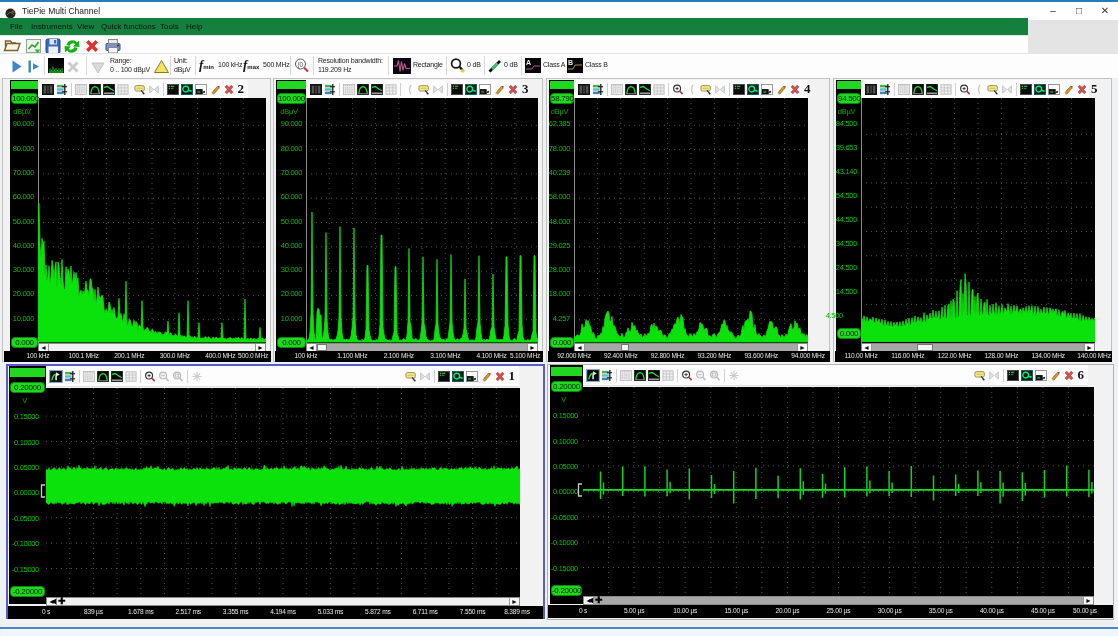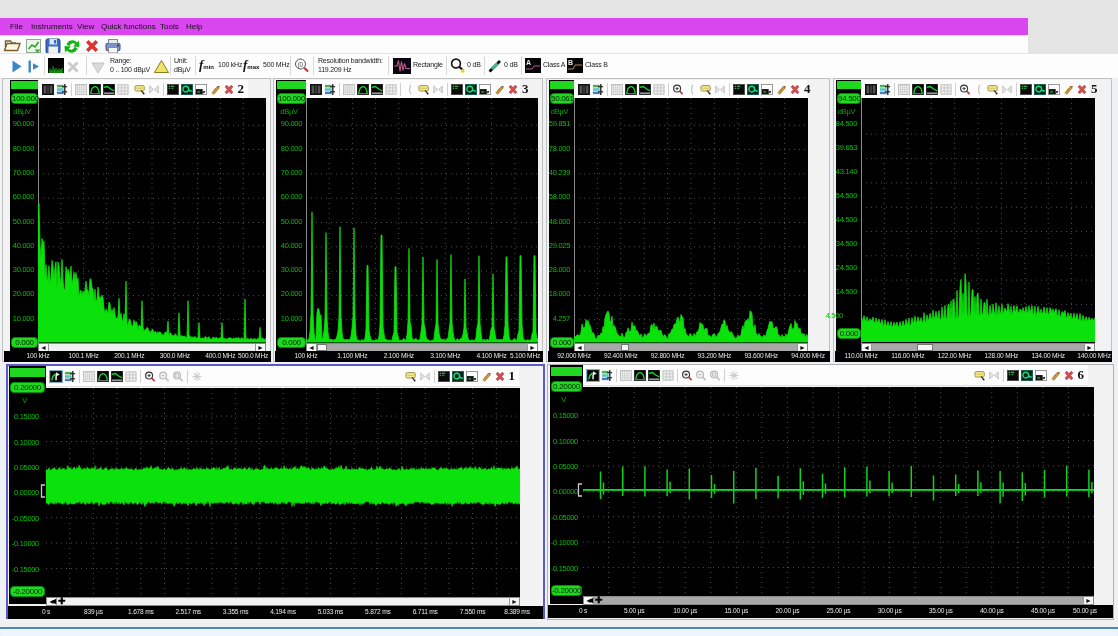--- a/index.html
+++ b/index.html
@@ -1,20 +1,20 @@
 <!DOCTYPE html>
 <html><head><meta charset="utf-8"><style>
 *{margin:0;padding:0;box-sizing:content-box}
 html,body{width:1118px;height:636px;overflow:hidden;background:#e9e9e9;font-family:"Liberation Sans",sans-serif}
 #frame{position:relative;width:1118px;height:636px;background:#e4e4e4}
 #titlebar{position:absolute;left:0;top:0;width:1118px;height:18px;background:#fff;border-top:2px solid #2a7ab8}
 #titleicon{position:absolute;left:5px;top:3px}
 #titletext{position:absolute;left:22px;top:4px;font-size:8.5px;color:#222}
 .winbtn{position:absolute;top:1px;width:26px;height:15px;text-align:center;font-size:10px;color:#333;line-height:15px}
-#menubar{position:absolute;left:0;top:18px;width:1028px;height:17px;background:#d946ef;border-bottom:1px solid #e2e2e2}
+#menubar{position:absolute;left:0;top:18px;width:1028px;height:17px;background:#15803d;border-bottom:1px solid #e2e2e2}
 #menubar span{position:absolute;top:4px;font-size:8px;color:#111}
 #toolbar1{position:absolute;left:0;top:36px;width:1028px;height:17px;background:#fdfdfd}
 #toolbar1 svg{position:absolute;top:2px}
 #logo{position:absolute;left:1028px;top:18px;width:90px;height:35px;background:#fdfdfd;border-left:1px solid #c8c8c8;border-bottom:1px solid #c8c8c8}
 #logotext{position:absolute;left:3px;top:9px;font-size:17px;color:#c23535;letter-spacing:0px}
 #toolbar2{position:absolute;left:0;top:53px;width:1118px;height:24px;background:#fdfdfd;border-top:1px solid #e4e4e4;border-bottom:1px solid #d0d0d0}
 #workspace{position:absolute;left:0;top:78px;width:1118px;height:544px;background:#eff2f5}
 .panel{position:absolute;background:#f2f2f2;border:1px solid #c0c0c0;box-sizing:border-box}
 .ptoolbar{position:absolute;background:#fdfdfd;display:flex;align-items:center;border-bottom:1px solid #e0e0e0}
 .ticon{display:inline-flex;margin:0 1px;align-items:center}
@@ -27,20 +27,31 @@
 .glab{position:absolute;font-size:7.5px;color:#00c400;line-height:9px;letter-spacing:-0.3px;white-space:nowrap}
 .xlab{position:absolute;width:60px;text-align:center;font-size:6.6px;color:#e8e8e8;white-space:nowrap;letter-spacing:-0.2px}
 .plot{position:absolute}
 #statusbar{position:absolute;left:0;top:622px;width:1118px;height:14px;background:#f0f0f0}
 #statusline{position:absolute;left:0;top:627px;width:1118px;height:1.5px;background:#4a86c8}
 #statusfill{position:absolute;left:1px;top:629px;width:1116px;height:7px;background:#eef5fc}
 </style></head>
 <body>
 <div id="frame">
 
+<div id="titlebar">
+  <div id="titleicon"><svg width="11" height="11" viewBox="0 0 11 11" style="">
+          <circle cx="5.5" cy="5.5" r="5" fill="#222"></circle>
+          <path d="M2 7 Q5.5 2 9 7" stroke="#2a9a2a" fill="none"></path>
+          <circle cx="8" cy="3.5" r="1.5" fill="#b03030"></circle>
+        </svg></div>
+  <span id="titletext">TiePie Multi Channel</span>
+  <span class="winbtn" style="right:52px">–</span>
+  <span class="winbtn" style="right:26px">□</span>
+  <span class="winbtn" style="right:0px">✕</span>
+</div>
 <div id="menubar">
       <span style="left:10px">File</span>
       <span style="left:31px">Instruments</span>
       <span style="left:77px">View</span>
       <span style="left:101px">Quick functions</span>
       <span style="left:160px">Tools</span>
       <span style="left:186px">Help</span>
     </div>
 <div id="toolbar1">
       <svg width="20" height="15" viewBox="0 0 20 15" style="left:3px">
@@ -585,24 +596,24 @@
           </span>
           <span class="ticon">
             <svg width="15" height="14" viewBox="0 0 15 14" style="">
               <path d="M2.5 3.6 L4.8 1.6 L7.5 4.6 L10.2 1.6 L12.5 3.6 L9.6 7 L12.5 10.4 L10.2 12.4 L7.5 9.4 L4.8 12.4 L2.5 10.4 L5.4 7 Z" fill="#d25050" stroke="#a03030" stroke-width="0.7"></path>
             </svg>
           </span>
           <span style="font:bold 13px 'Liberation Serif',serif;color:#111;margin-left:2px">4</span>
         </span>
       </div>
       <div style="position:absolute;left:3px;top:2px;width:24px;height:8px;background:#21d821"></div>
-      <div class="gbox" style="left:3px;top:14px;width:22px;font-size:8px">50.061</div>
+      <div class="gbox" style="left:3px;top:14px;width:22px;font-size:8px">58.790</div>
       <div class="gbox" style="left:3px;top:258px;width:22px;font-size:8px">0.000</div>
       <div class="glab" style="left:2px;top:28px;width:21px;text-align:center;color:#00a800">dBµV</div>
-      <div class="glab" style="right:259px;top:40.3px">59.851</div>
+      <div class="glab" style="right:259px;top:40.3px">62.385</div>
       <div class="glab" style="right:259px;top:64.6px">78.000</div>
       <div class="glab" style="right:259px;top:88.9px">40.239</div>
       <div class="glab" style="right:259px;top:113.19999999999999px">58.000</div>
       <div class="glab" style="right:259px;top:137.5px">48.000</div>
       <div class="glab" style="right:259px;top:161.8px">29.025</div>
       <div class="glab" style="right:259px;top:186.10000000000002px">28.000</div>
       <div class="glab" style="right:259px;top:210.39999999999998px">18.000</div>
       <div class="glab" style="right:259px;top:234.7px">4.257</div>
       <svg class="plot" style="left:27px;top:19px" width="234" height="245">
         <rect width="234" height="245" fill="#000"></rect>

